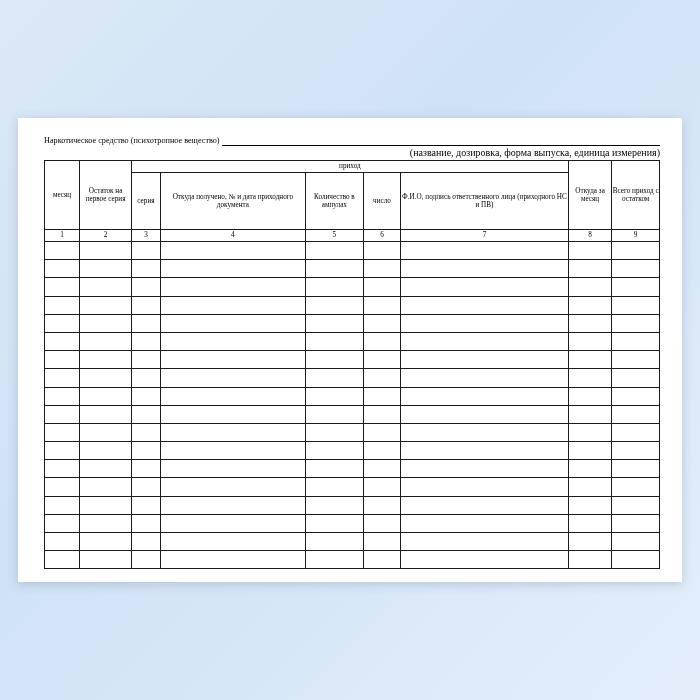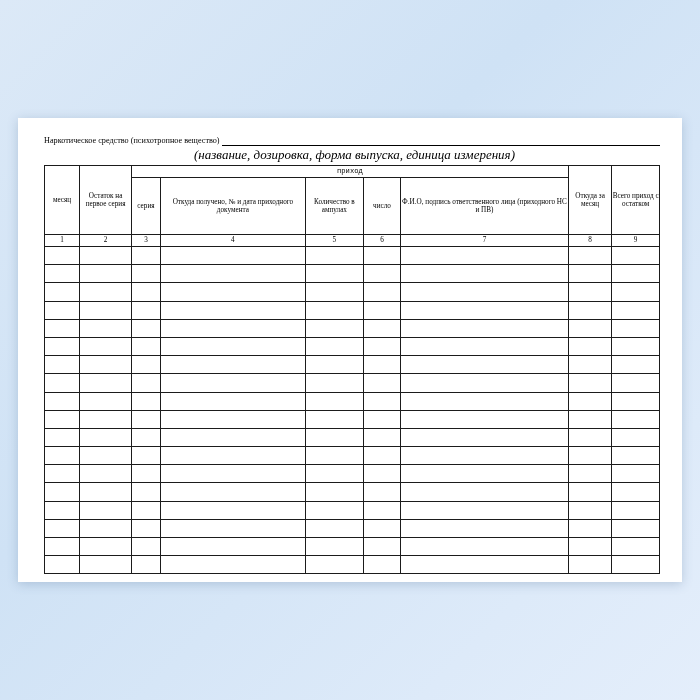--- a/index.html
+++ b/index.html
@@ -41,46 +41,44 @@
   }
   .title-line .label {
     padding-right: 2px;
   }
   .title-line .rule {
     flex: 1;
     border-bottom: 1px solid #000;
     height: 9px;
   }
   .subtitle {
-    text-align: left;
-    font-size: 13px;
+    text-align: right;
+    font-size: 10px;
     margin-top: 1px;
     margin-bottom: 2px;
     padding-left: 150px;
-    font-style: italic;
   }
   table.reg {
     border-collapse: collapse;
     width: 100%;
     table-layout: fixed;
   }
   table.reg td, table.reg th {
     border: 1px solid #1b1b1b;
     font-weight: normal;
     padding: 0;
     text-align: center;
     vertical-align: middle;
     font-size: 7.2px;
     line-height: 1.18;
     color: #000;
   }
   .group-head {
     height: 11px;
     font-size: 7.4px;
-    font-family: Liberation Mono, monospace;
   }
   .col-head {
     height: 56px;
     padding: 1px 2px;
   }
   .num-row td {
     height: 11px;
     font-size: 7.2px;
   }
   .data-row td {

